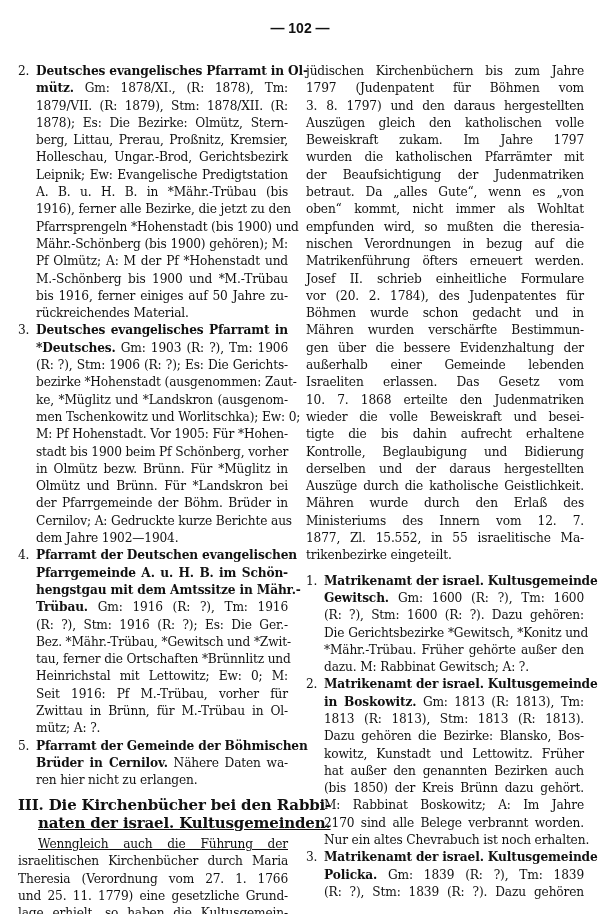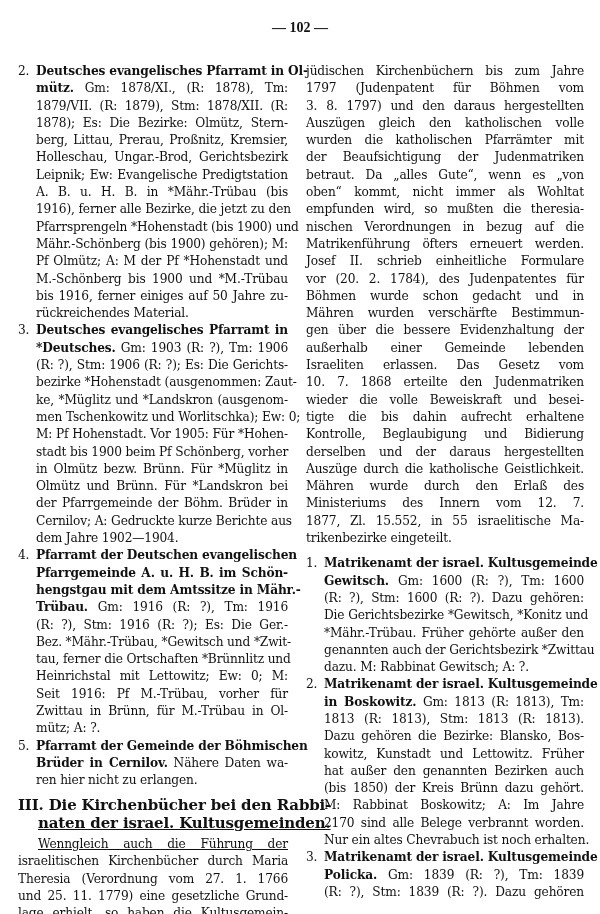--- a/index.html
+++ b/index.html
@@ -1,19 +1,19 @@
 <!DOCTYPE html>
 <html><head>
 <meta charset="utf-8">
 <style>
   html, body { margin: 0; padding: 0; background: #ffffff; }
   body { width: 600px; height: 914px; position: relative; overflow: hidden;
          font-family: "DejaVu Serif", serif; color: #111; }
   .page-number { position: absolute; top: 20px; left: 0; width: 600px; text-align: center;
-                 font-family: Liberation Serif, serif; font-size: 14px; font-weight: bold; }
+                 font-family: Liberation Sans, sans-serif; font-size: 14px; font-weight: bold; }
   .col { position: absolute; top: 63px; }
   .col-left { left: 18px; width: 270px; }
   .col-right { left: 306px; width: 278px; }
   .line { display: block; height: 17.3px; line-height: 17.3px; font-size: 12.2px;
           white-space: nowrap; text-align: justify; text-align-last: justify;
           letter-spacing: -0.15px; }
   .line.last { text-align-last: left; }
   .indent-num { padding-left: 18px; }
   .num { position: absolute; left: 0; }
   .b { font-weight: bold; }
@@ -96,20 +96,21 @@
       <span class="line">und 25. 11. 1779) eine gesetzliche Grund-</span>
       <span class="line">lage erhielt, so haben die Kultusgemein-</span>
     </div>
   </div>
 <div class="col col-right" id="right-col">
     <div>
       <span class="line">jüdischen Kirchenbüchern bis zum Jahre</span>
       <span class="line">1797 (Judenpatent für Böhmen vom</span>
       <span class="line">3. 8. 1797) und den daraus hergestellten</span>
       <span class="line">Auszügen gleich den katholischen volle</span>
+      <span class="line">Beweiskraft zukam. Im Jahre 1797</span>
       <span class="line">wurden die katholischen Pfarrämter mit</span>
       <span class="line">der Beaufsichtigung der Judenmatriken</span>
       <span class="line">betraut. Da „alles Gute“, wenn es „von</span>
       <span class="line">oben“ kommt, nicht immer als Wohltat</span>
       <span class="line">empfunden wird, so mußten die theresia-</span>
       <span class="line">nischen Verordnungen in bezug auf die</span>
       <span class="line">Matrikenführung öfters erneuert werden.</span>
       <span class="line">Josef II. schrieb einheitliche Formulare</span>
       <span class="line">vor (20. 2. 1784), des Judenpatentes für</span>
       <span class="line">Böhmen wurde schon gedacht und in</span>
@@ -129,21 +130,20 @@
       <span class="line last">trikenbezirke eingeteilt.</span>
     </div>
     <div class="gap"></div>
     <div class="entry">
       <span class="num line">1.</span>
       <span class="line indent-num"><span class="b">Matrikenamt der israel. Kultusgemeinde in</span></span>
       <span class="line indent-num"><span class="b">Gewitsch.</span><span> Gm: 1600 (R: ?), Tm: 1600</span></span>
       <span class="line indent-num"><span>(R: ?), Stm: 1600 (R: ?). Dazu gehören:</span></span>
       <span class="line indent-num"><span>Die Gerichtsbezirke *Gewitsch, *Konitz und</span></span>
       <span class="line indent-num"><span>*Mähr.-Trübau. Früher gehörte außer den</span></span>
-      <span class="line indent-num"><span>genannten auch der Gerichtsbezirk *Zwittau</span></span>
       <span class="line indent-num last"><span>dazu. M: Rabbinat Gewitsch; A: ?.</span></span>
     </div>
     <div class="entry">
       <span class="num line">2.</span>
       <span class="line indent-num"><span class="b">Matrikenamt der israel. Kultusgemeinde</span></span>
       <span class="line indent-num"><span class="b">in Boskowitz.</span><span> Gm: 1813 (R: 1813), Tm:</span></span>
       <span class="line indent-num"><span>1813 (R: 1813), Stm: 1813 (R: 1813).</span></span>
       <span class="line indent-num"><span>Dazu gehören die Bezirke: Blansko, Bos-</span></span>
       <span class="line indent-num"><span>kowitz, Kunstadt und Lettowitz. Früher</span></span>
       <span class="line indent-num"><span>hat außer den genannten Bezirken auch</span></span>

